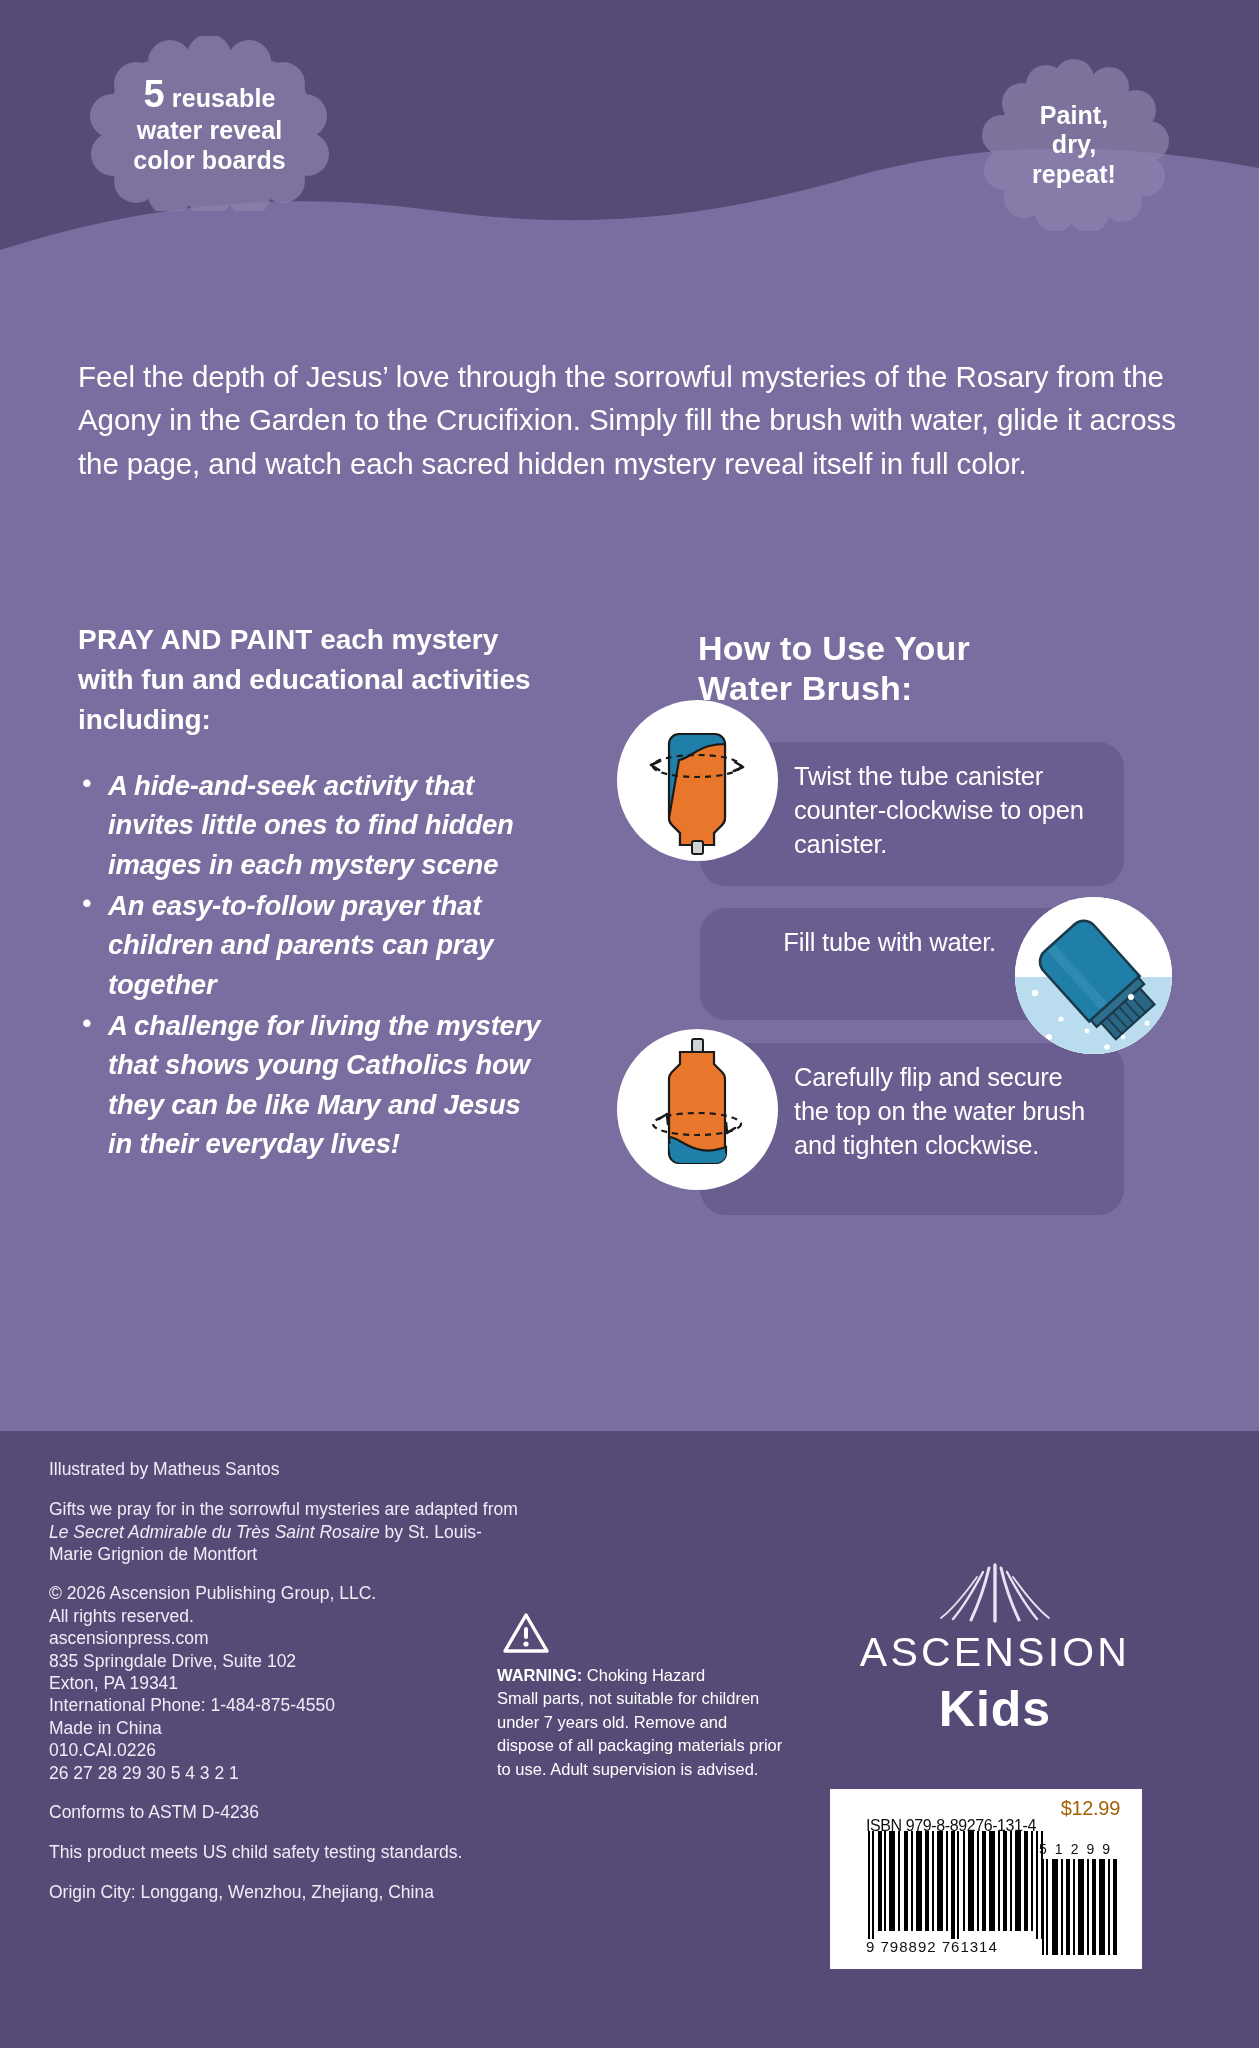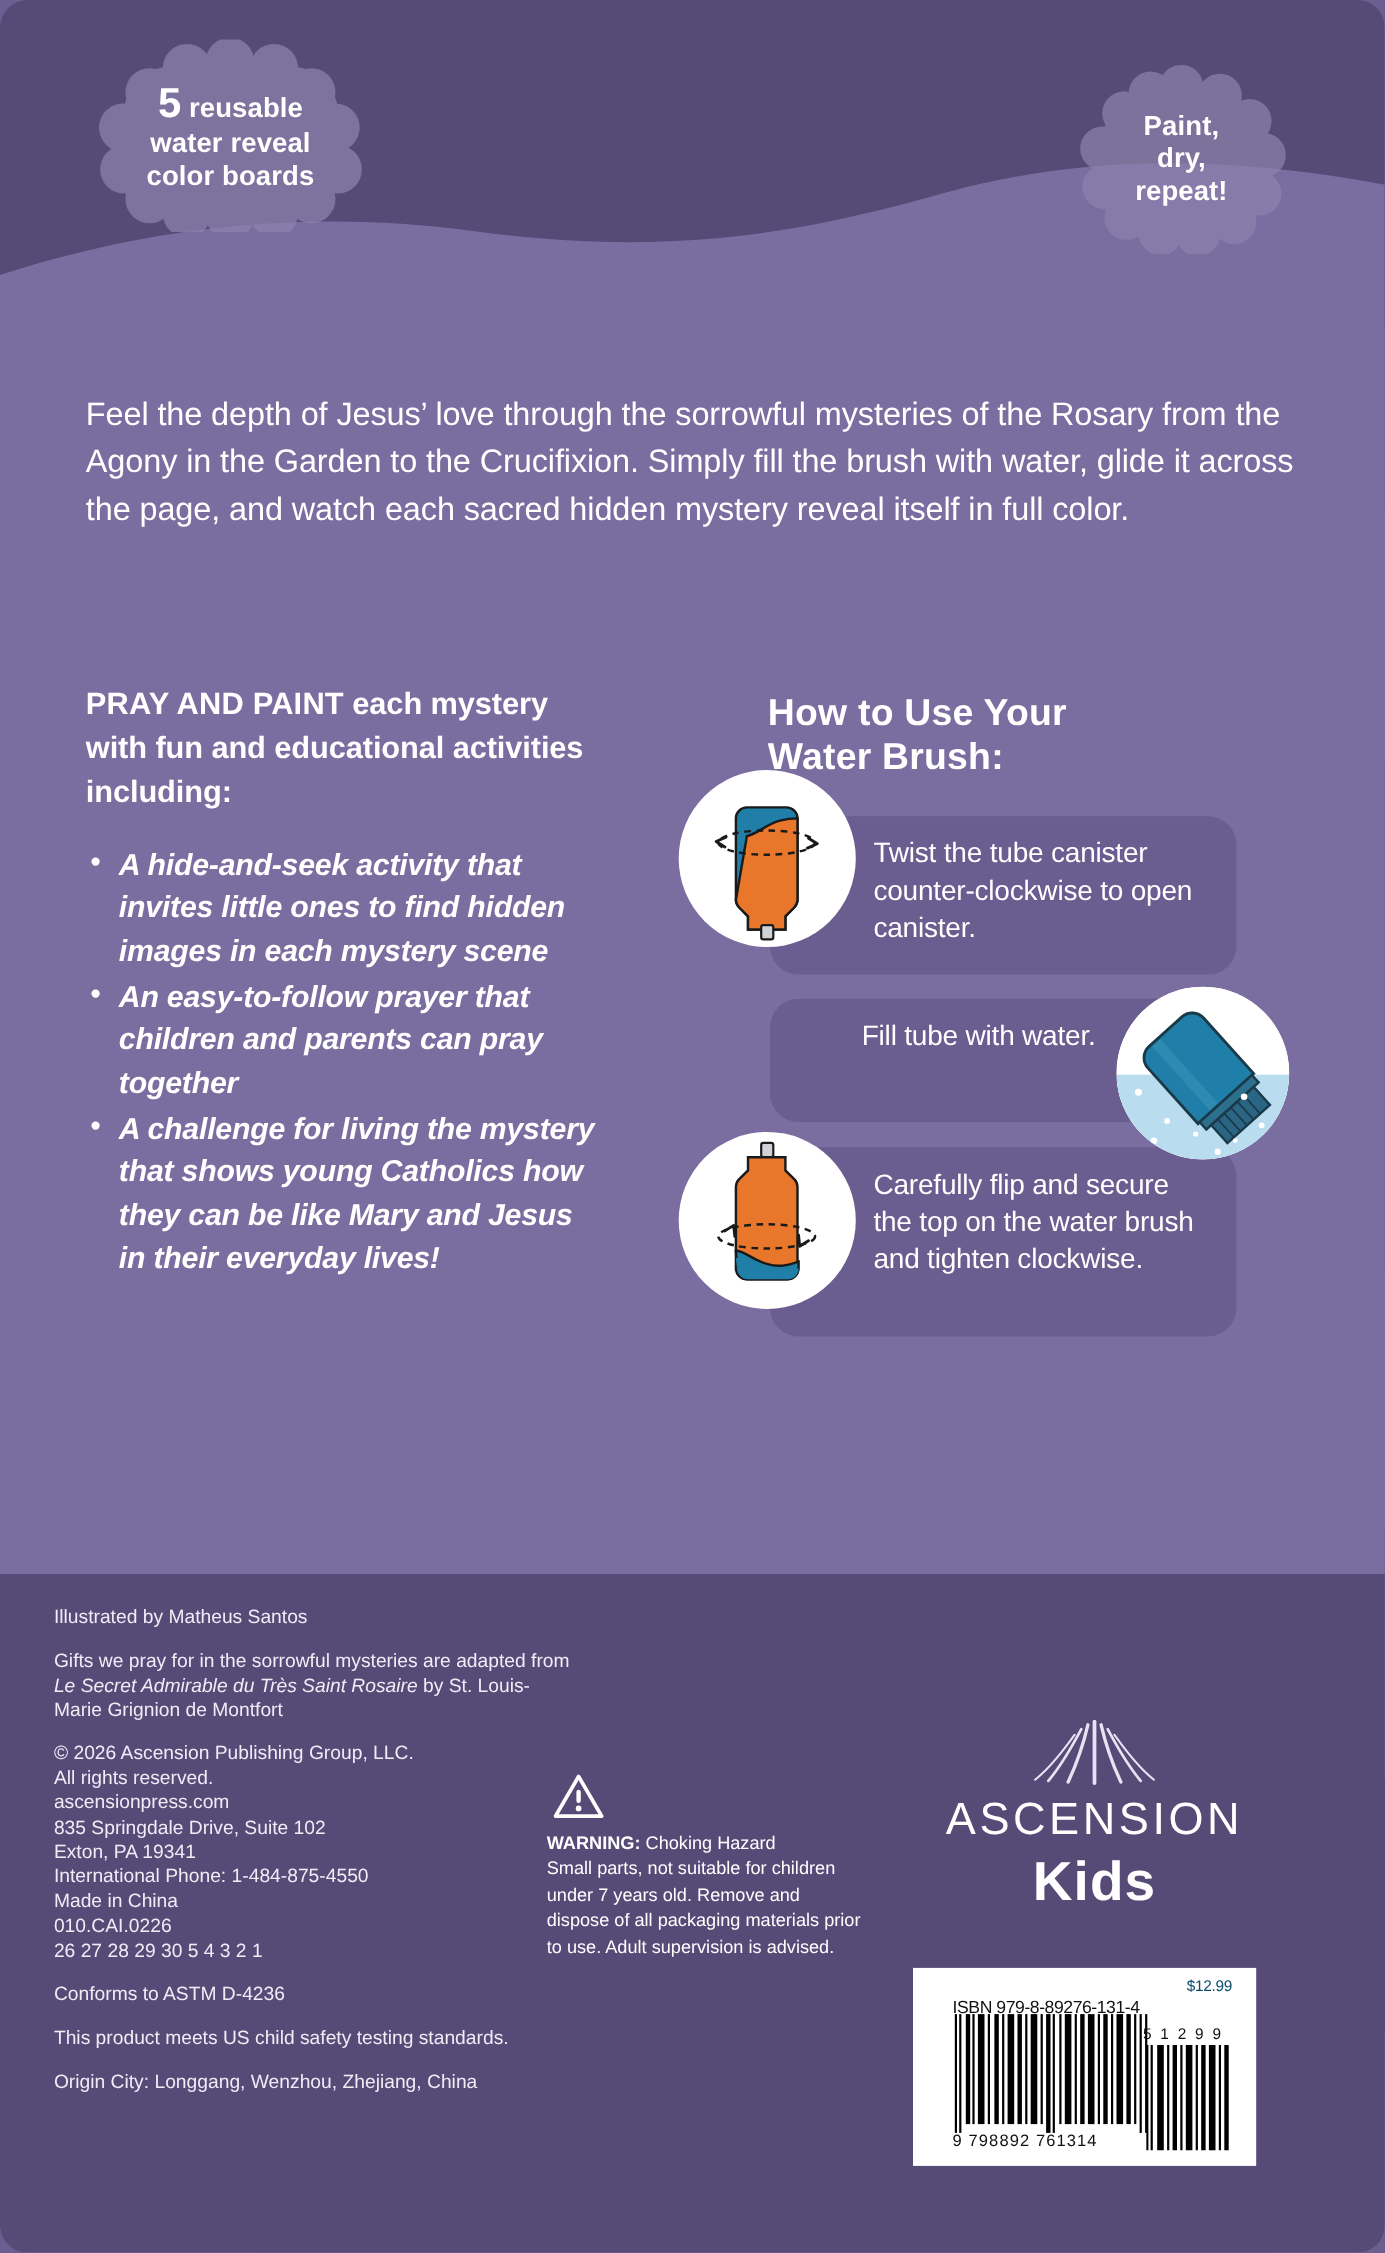--- a/index.html
+++ b/index.html
@@ -9,21 +9,20 @@
     font-family: "Liberation Sans", sans-serif;
     background: #6b5f91;
     overflow: hidden;
   }
   #page {
     position: relative;
     width: 1259px;
     height: 2048px;
     background: #7a6ea0;
     overflow: hidden;
-    border-radius: 25px;
   }
 
   
   .top-wave {
     position: absolute;
     top: 0; left: 0;
     width: 1259px;
     height: 300px;
     z-index: 1;
   }
@@ -205,22 +204,22 @@
     top: 1789px;
     width: 312px;
     height: 180px;
     background: #ffffff;
     z-index: 9;
   }
   #price {
     position: absolute;
     right: 22px;
     top: 8px;
-    font-size: 14px;
-    color: #0c4a6e;
+    font-size: 20px;
+    color: #a16207;
     letter-spacing: -0.3px;
   }
   #isbn-text {
     position: absolute;
     left: 36px;
     top: 28px;
     font-size: 16px;
     color: #111;
     letter-spacing: -0.4px;
     white-space: nowrap;

